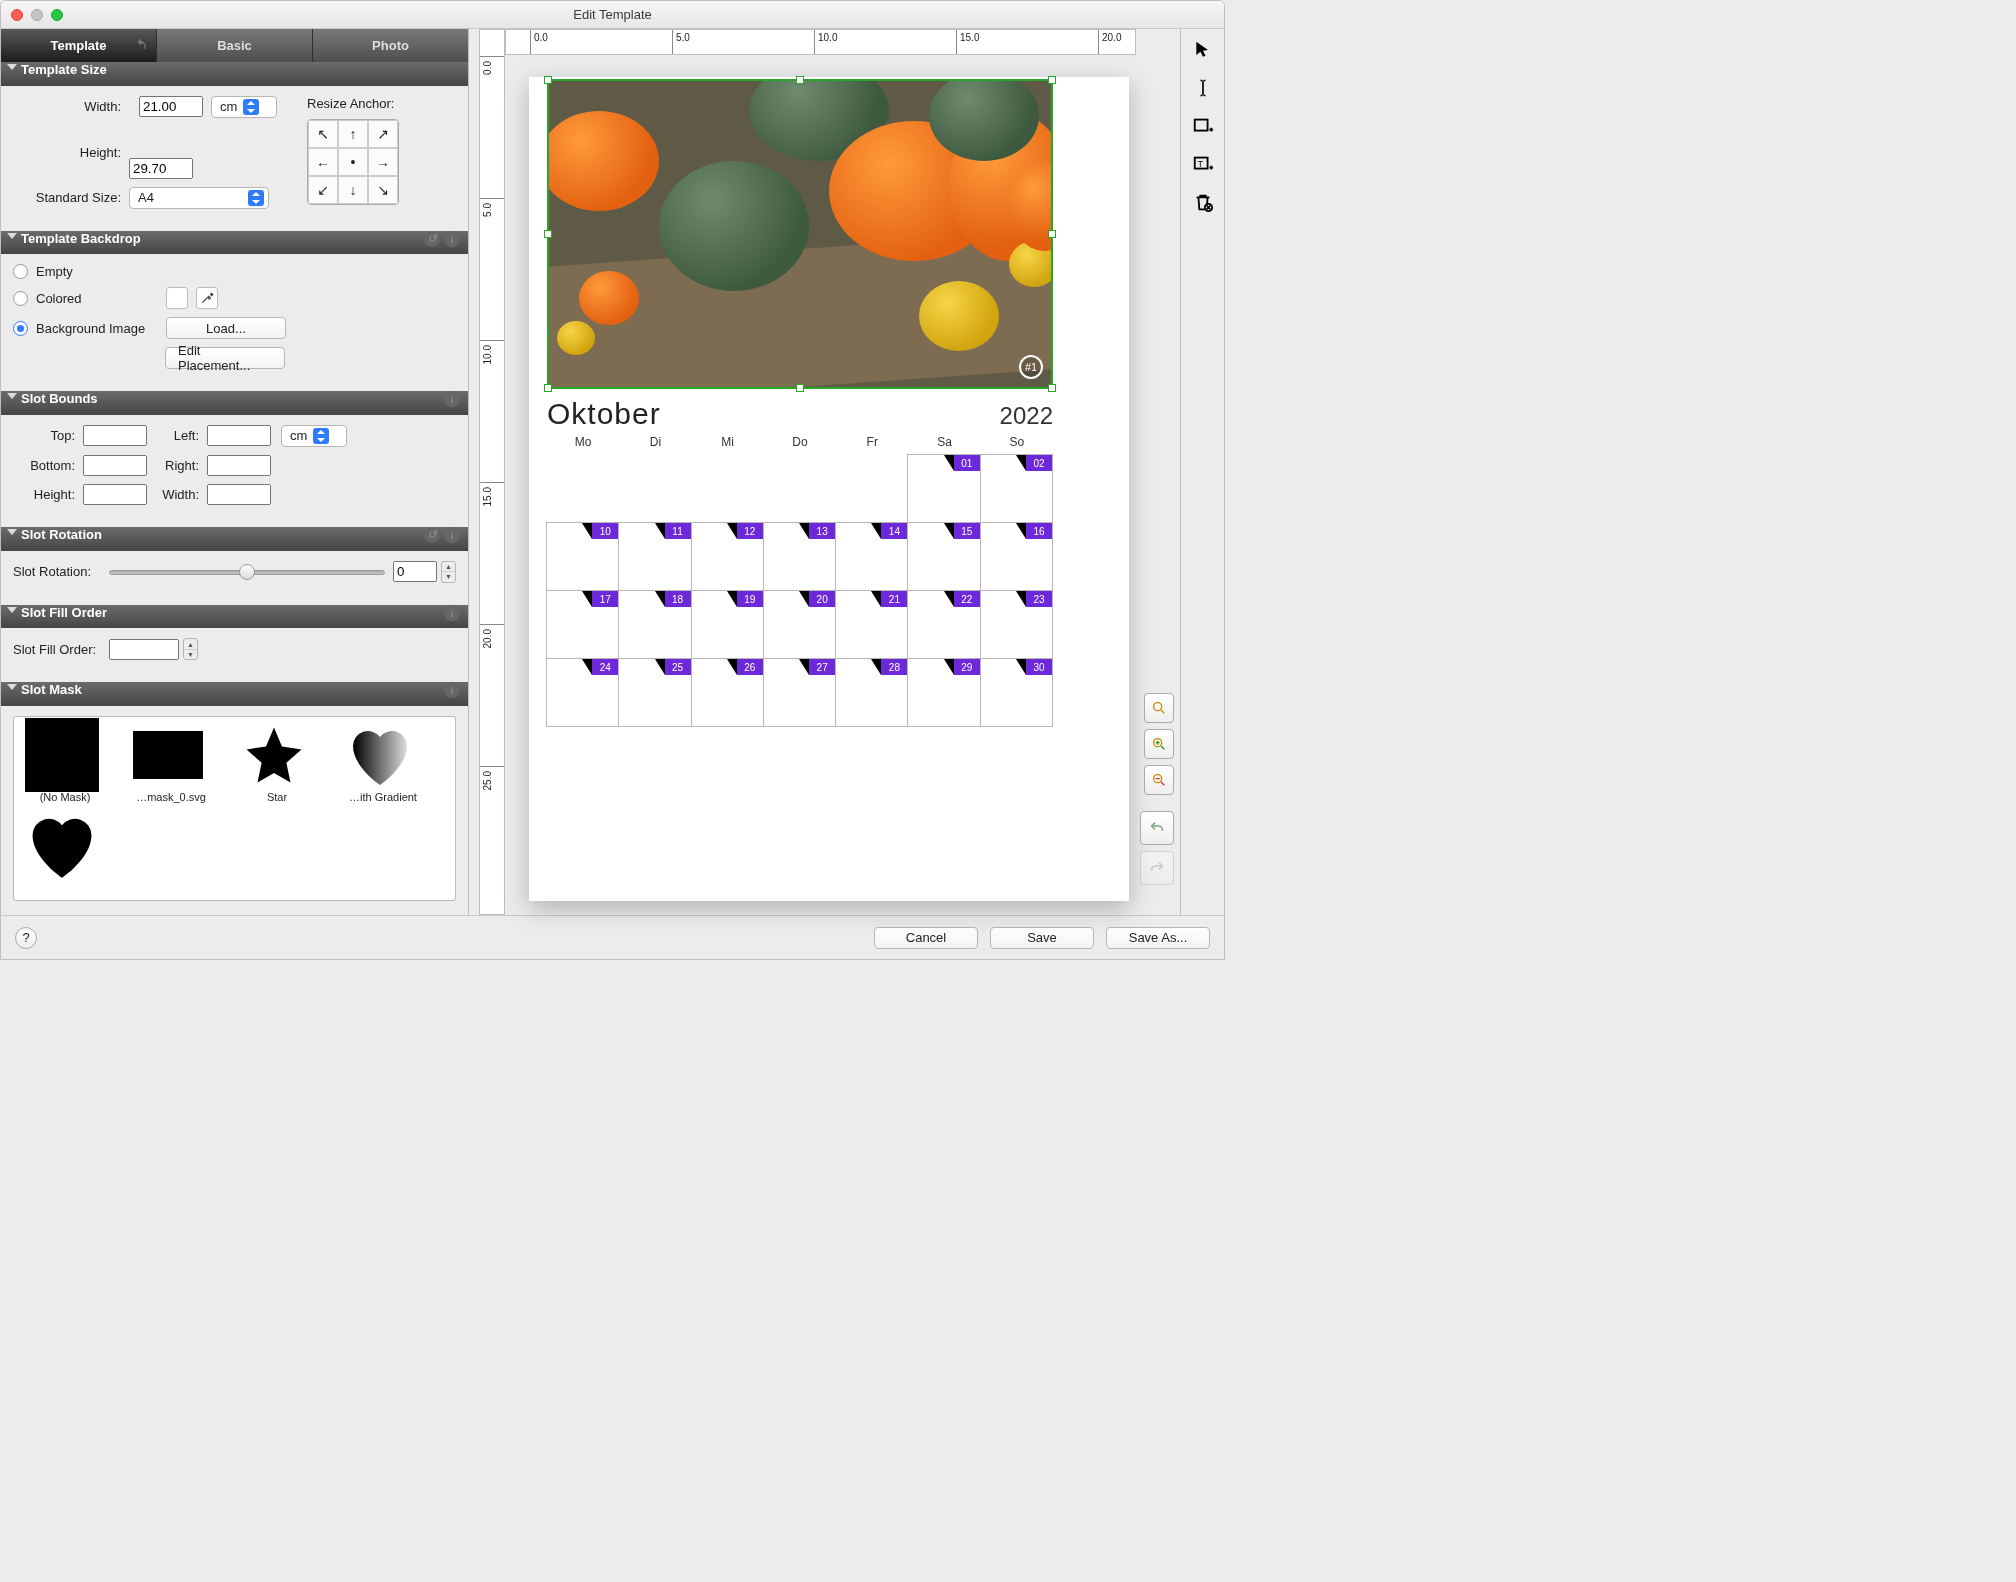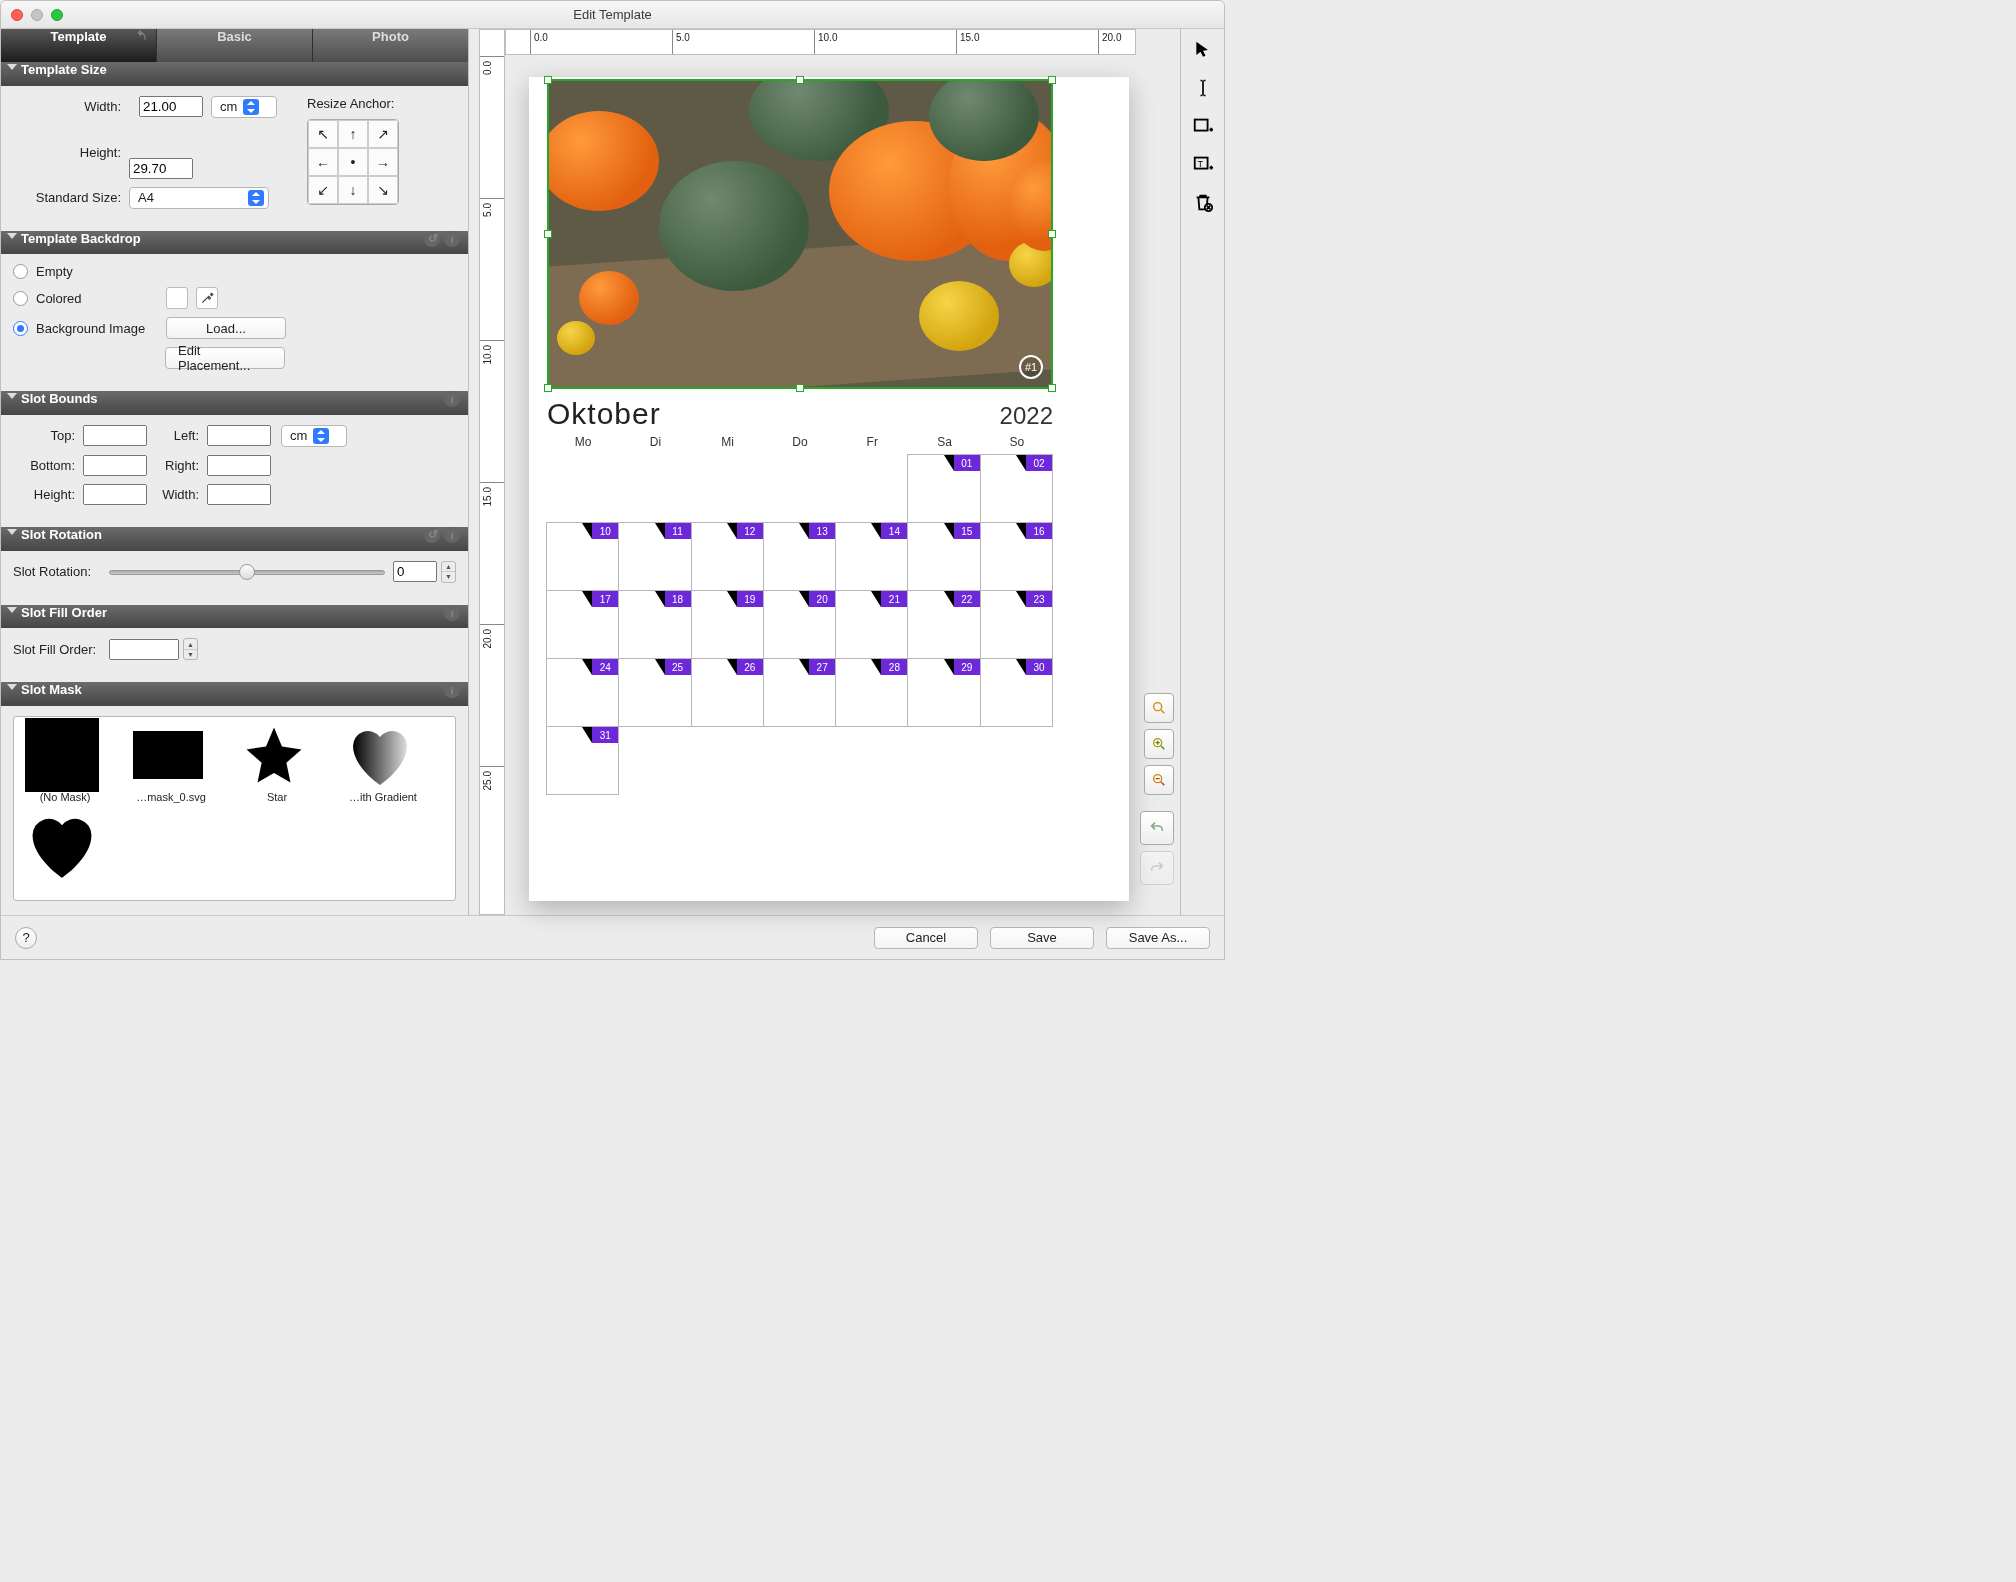--- a/index.html
+++ b/index.html
@@ -8,21 +8,21 @@
 .titlebar{height:28px;background:linear-gradient(#f7f7f7,#e6e6e6);border-bottom:1px solid #c8c8c8;display:flex;align-items:center;position:relative}
 .traffic{display:flex;gap:8px;padding-left:10px}
 .tl{width:12px;height:12px;border-radius:50%}
 .tl.red{background:#ff5f57;border:1px solid #e0443e}
 .tl.yel{background:#c4c4c4;border:1px solid #a8a8a8}
 .tl.grn{background:#28c840;border:1px solid #17a82d}
 .titlebar .title{position:absolute;left:0;right:0;text-align:center;font-size:13px;color:#3a3a3a}
 .body{flex:1;display:flex;min-height:0}
 .sidebar{width:468px;background:#ececec;border-right:1px solid #bfbfbf;display:flex;flex-direction:column;overflow-y:auto}
 .tabs{display:flex;height:36px}
-.tab{flex:1;display:flex;align-items:flex-start;justify-content:center;font-weight:bold;cursor:pointer;position:relative}
+.tab{flex:1;display:flex;align-items:center;justify-content:center;font-weight:bold;cursor:pointer;position:relative}
 .tab.active{background:linear-gradient(#585858,#1c1c1c);color:#fff}
 .tab.inactive{background:linear-gradient(#7a7a7a,#4d4d4d);color:#ddd;border-left:1px solid #2e2e2e}
 .tab .undo{width:14px;height:14px;position:absolute;right:8px;opacity:.55}
 .section-h{height:26px;background:linear-gradient(#6b6b6b,#454545);color:#fff;display:flex;padding:0 8px;font-weight:bold;font-size:13px}
 .section-h .tri{width:0;height:0;border-top:5px solid transparent;border-bottom:5px solid transparent;border-left:6px solid #ddd;transform:rotate(90deg);margin-right:6px}
 .section-h .info{margin-left:auto;width:16px;height:16px;border-radius:50%;background:#666;color:#888;display:flex;align-items:center;justify-content:center;font-style:italic;font-family:Georgia;font-size:11px}
 .pane{padding:10px 12px 14px;background:#ececec}
 .row{display:flex;align-items:center;margin-bottom:8px}
 .row label{width:116px;text-align:right;padding-right:8px}
 .sel{height:22px;border:1px solid #b6b6b6;border-radius:4px;background:#fff;display:flex;align-items:center;padding:0 4px 0 8px;position:relative}
@@ -472,31 +472,20 @@
               <div class="cell">
                 <div class="num">28</div>
               </div>
               <div class="cell">
                 <div class="num">29</div>
               </div>
               <div class="cell">
                 <div class="num">30</div>
               </div>
             </div>
-            <div class="calrow">
-              <div class="cell">
-                <div class="num">31</div>
-              </div>
-              <div class="cell empty"></div>
-              <div class="cell empty"></div>
-              <div class="cell empty"></div>
-              <div class="cell empty"></div>
-              <div class="cell empty"></div>
-              <div class="cell empty"></div>
-            </div>
           </div>
       </div>
 
       <div class="zoomgrp">
         <div class="tbtn">
             <svg width="16" height="16" viewBox="0 0 24 24" fill="none" stroke="#cc8a00" stroke-width="2">
               <circle cx="10" cy="10" r="6"></circle>
               <path d="M15 15l5 5"></path>
             </svg>
           </div>

